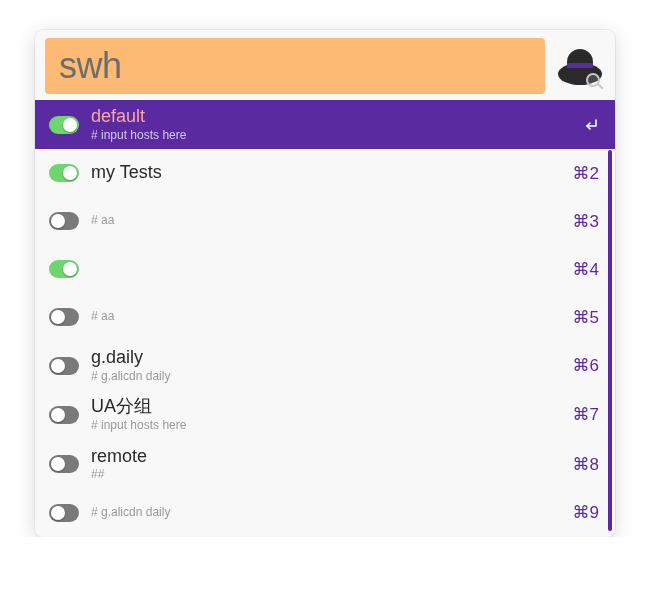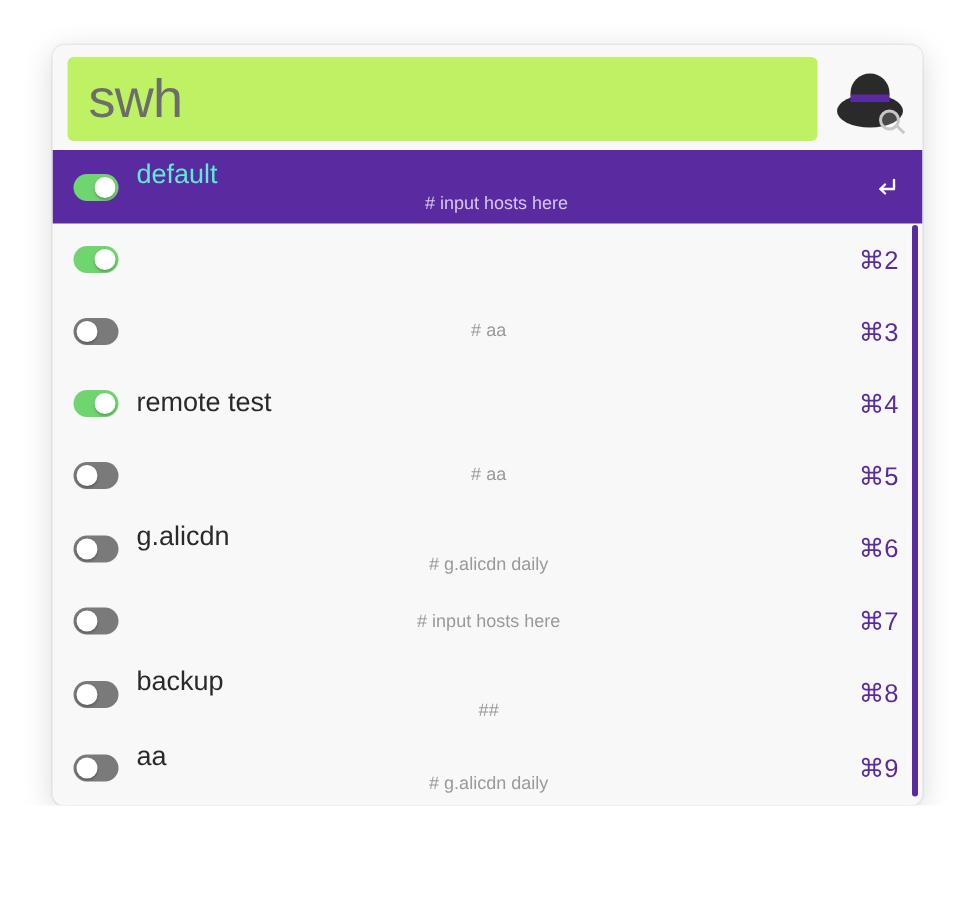--- a/index.html
+++ b/index.html
@@ -24,21 +24,21 @@
       overflow: hidden;
     }
     .search-row {
       display: flex;
       align-items: center;
       padding: 8px 10px 6px 10px;
       gap: 10px;
     }
     .search-field {
       flex: 1;
-      background: #bef264;
+      background: #fdba74;
       border-radius: 4px;
       padding: 10px 14px;
     }
     .search-text {
       font-size: 36px;
       font-weight: 300;
       color: #6d6d6d;
       line-height: 1;
       letter-spacing: -0.5px;
     }
@@ -114,21 +114,21 @@
       display: flex;
       align-items: center;
       padding: 6px 16px 6px 14px;
       gap: 12px;
       min-height: 48px;
     }
     .row.selected {
       background: #5a2aa0;
     }
     .row.selected .title {
-      color: #5eead4;
+      color: #fca5a5;
     }
     .row.selected .subtitle {
       color: #d7c9ee;
     }
     .toggle {
       width: 30px;
       height: 18px;
       border-radius: 9px;
       position: relative;
       flex: none;
@@ -160,21 +160,20 @@
     .title {
       font-size: 18px;
       color: #2a2a2a;
       line-height: 1.2;
       font-weight: 400;
     }
     .subtitle {
       font-size: 12px;
       color: #9a9a9a;
       line-height: 1.3;
-      text-align: center;
     }
     .shortcut {
       font-size: 17px;
       color: #5a2aa0;
       flex: none;
       font-weight: 400;
     }
     .return-icon {
       flex: none;
       color: #ffffff;
@@ -212,91 +211,91 @@
         <path d="M13 2 L13 8 L4 8"></path>
         <path d="M7 5 L4 8 L7 11"></path>
       </svg>
     </div>
 
     <div class="row">
       <div class="toggle on">
           <div class="knob"></div>
         </div>
       <div class="text-col">
+        <div class="title">my Tests</div>
       </div>
       <div class="shortcut">⌘2</div>
     </div>
 
     <div class="row">
       <div class="toggle off">
           <div class="knob"></div>
         </div>
       <div class="text-col">
         <div class="subtitle"># aa</div>
       </div>
       <div class="shortcut">⌘3</div>
     </div>
 
     <div class="row">
       <div class="toggle on">
           <div class="knob"></div>
         </div>
       <div class="text-col">
-        <div class="title">remote test</div>
       </div>
       <div class="shortcut">⌘4</div>
     </div>
 
     <div class="row">
       <div class="toggle off">
           <div class="knob"></div>
         </div>
       <div class="text-col">
         <div class="subtitle"># aa</div>
       </div>
       <div class="shortcut">⌘5</div>
     </div>
 
     <div class="row">
       <div class="toggle off">
           <div class="knob"></div>
         </div>
       <div class="text-col">
-        <div class="title">g.alicdn</div>
+        <div class="title">g.daily</div>
         <div class="subtitle"># g.alicdn daily</div>
       </div>
       <div class="shortcut">⌘6</div>
     </div>
 
     <div class="row">
       <div class="toggle off">
           <div class="knob"></div>
         </div>
       <div class="text-col">
+        <div class="title">UA分组</div>
         <div class="subtitle"># input hosts here</div>
       </div>
       <div class="shortcut">⌘7</div>
     </div>
 
     <div class="row">
       <div class="toggle off">
           <div class="knob"></div>
         </div>
       <div class="text-col">
-        <div class="title">backup</div>
+        <div class="title">remote</div>
         <div class="subtitle">##</div>
       </div>
       <div class="shortcut">⌘8</div>
     </div>
 
     <div class="row">
       <div class="toggle off">
           <div class="knob"></div>
         </div>
       <div class="text-col">
-        <div class="title">aa</div>
         <div class="subtitle"># g.alicdn daily</div>
       </div>
       <div class="shortcut">⌘9</div>
     </div>
 
   </div>
 </div>
 
 </body></html>

